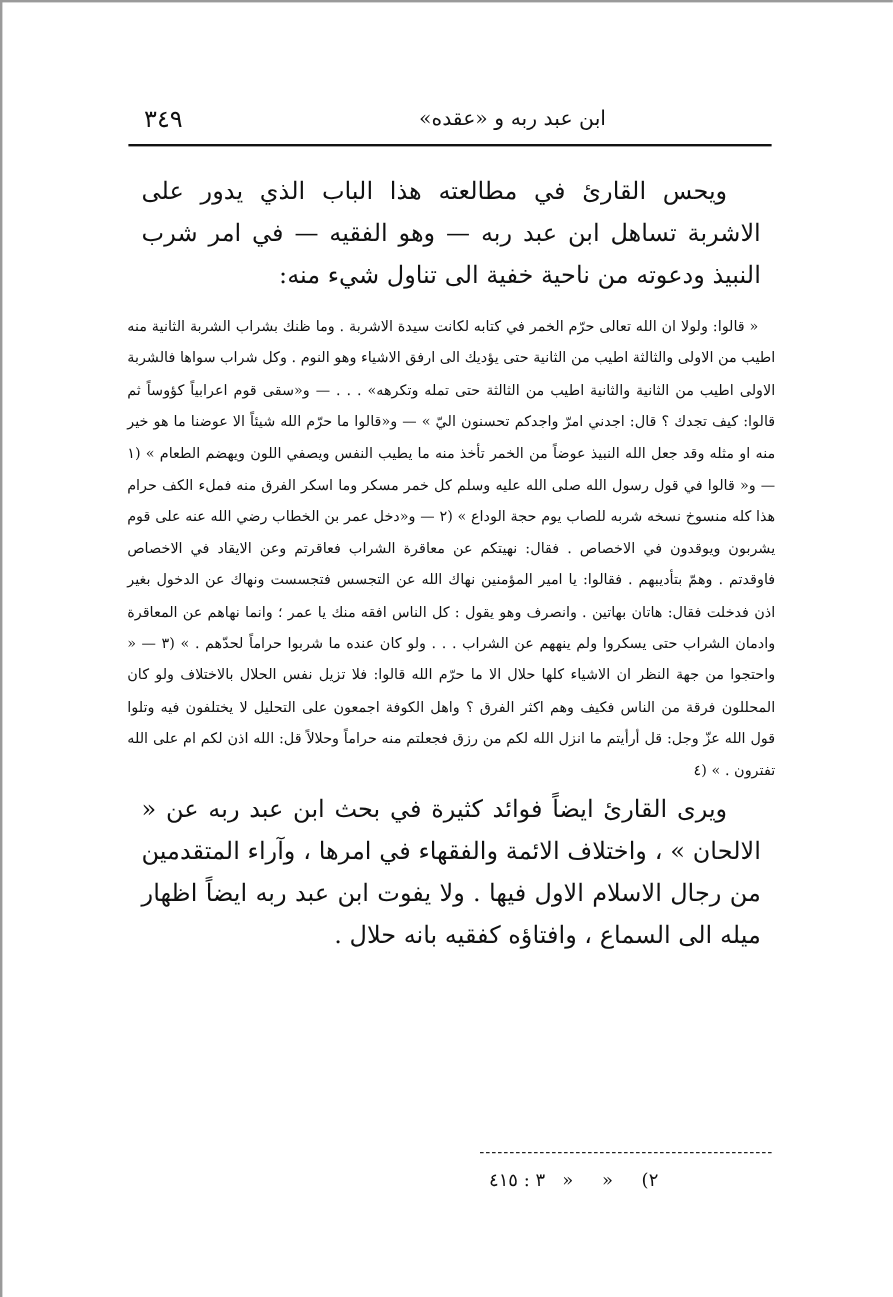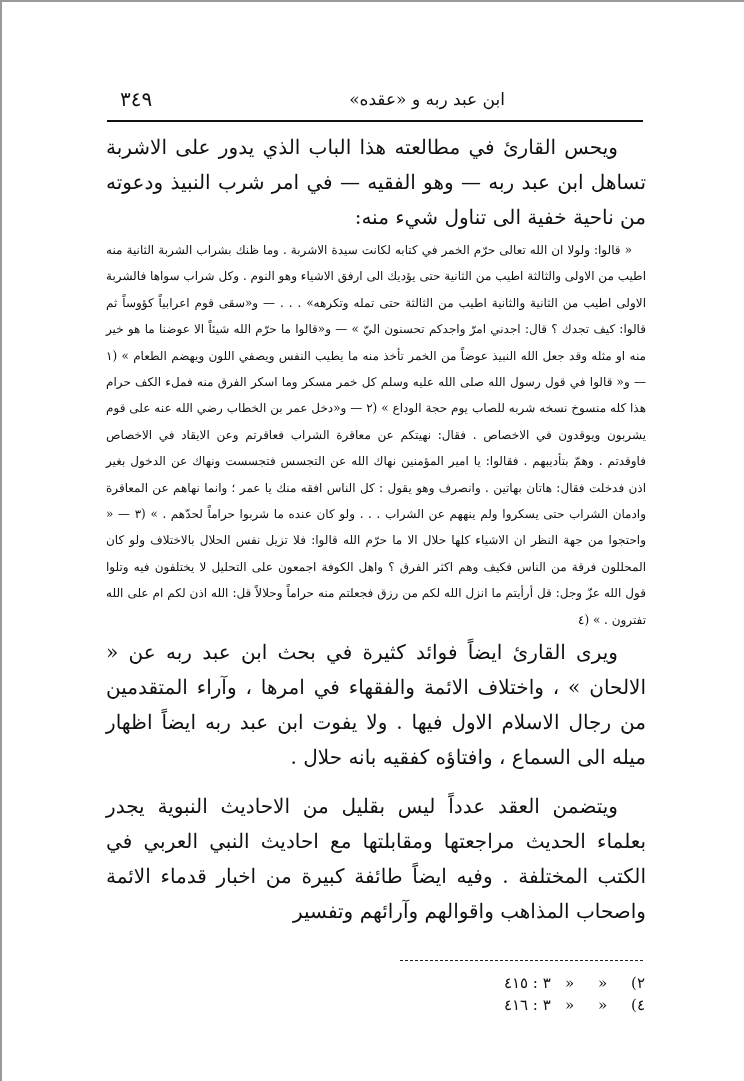--- a/index.html
+++ b/index.html
@@ -57,21 +57,21 @@
   .body-text {
     position: absolute;
     top: 130px;
     left: 106px;
     width: 540px;
     direction: rtl;
     text-align: justify;
     text-align-last: right;
   }
   .para {
-    margin: 0;
+    margin: 12px;
     font-size: 20px;
     line-height: 35px;
     text-indent: 28px;
   }
   .quote {
     margin: 0;
     font-size: 12px;
     line-height: 26.4px;
     text-indent: 14px;
     margin-top: 2px;
@@ -95,44 +95,42 @@
     font-size: 15px;
     line-height: 22px;
   }
   .fn-row {
     display: flex;
     flex-direction: row;
     height: 22px;
   }
   .fn-cell {
     width: 50%;
-    text-align: right;
+    text-align: left;
     white-space: pre;
   }
 </style>
 </head>
 <body>
 
 <div class="page-frame"></div>
 
 <div class="header">
   <span class="running-title">ابن عبد ربه و «عقده»</span>
   <span class="page-number">٣٤٩</span>
 </div>
 <div class="header-rule"></div>
 
 <div class="body-text">
   <p class="para">ويحس القارئ في مطالعته هذا الباب الذي يدور على الاشربة تساهل ابن عبد ربه — وهو الفقيه — في امر شرب النبيذ ودعوته من ناحية خفية الى تناول شيء منه:</p>
   <p class="quote">« قالوا: ولولا ان الله تعالى حرّم الخمر في كتابه لكانت سيدة الاشربة . وما ظنك بشراب الشربة الثانية منه اطيب من الاولى والثالثة اطيب من الثانية حتى يؤديك الى ارفق الاشياء وهو النوم . وكل شراب سواها فالشربة الاولى اطيب من الثانية والثانية اطيب من الثالثة حتى تمله وتكرهه» . . . — و«سقى قوم اعرابياً كؤوساً ثم قالوا: كيف تجدك ؟ قال: اجدني امرّ واجدكم تحسنون اليّ » — و«قالوا ما حرّم الله شيئاً الا عوضنا ما هو خير منه او مثله وقد جعل الله النبيذ عوضاً من الخمر تأخذ منه ما يطيب النفس ويصفي اللون ويهضم الطعام » (١ — و« قالوا في قول رسول الله صلى الله عليه وسلم كل خمر مسكر وما اسكر الفرق منه فملء الكف حرام هذا كله منسوخ نسخه شربه للصاب يوم حجة الوداع » (٢ — و«دخل عمر بن الخطاب رضي الله عنه على قوم يشربون ويوقدون في الاخصاص . فقال: نهيتكم عن معاقرة الشراب فعاقرتم وعن الايقاد في الاخصاص فاوقدتم . وهمّ بتأديبهم . فقالوا: يا امير المؤمنين نهاك الله عن التجسس فتجسست ونهاك عن الدخول بغير اذن فدخلت فقال: هاتان بهاتين . وانصرف وهو يقول : كل الناس افقه منك يا عمر ؛ وانما نهاهم عن المعاقرة وادمان الشراب حتى يسكروا ولم ينههم عن الشراب . . . ولو كان عنده ما شربوا حراماً لحدّهم . » (٣ — « واحتجوا من جهة النظر ان الاشياء كلها حلال الا ما حرّم الله قالوا: فلا تزيل نفس الحلال بالاختلاف ولو كان المحللون فرقة من الناس فكيف وهم اكثر الفرق ؟ واهل الكوفة اجمعون على التحليل لا يختلفون فيه وتلوا قول الله عزّ وجل: قل أرأيتم ما انزل الله لكم من رزق فجعلتم منه حراماً وحلالاً قل: الله اذن لكم ام على الله تفترون . » (٤</p>
   <p class="para after-quote">ويرى القارئ ايضاً فوائد كثيرة في بحث ابن عبد ربه عن « الالحان » ، واختلاف الائمة والفقهاء في امرها ، وآراء المتقدمين من رجال الاسلام الاول فيها . ولا يفوت ابن عبد ربه ايضاً اظهار ميله الى السماع ، وافتاؤه كفقيه بانه حلال .</p>
-  <p class="para sep">ويتضمن العقد عدداً ليس بقليل من الاحاديث النبوية يجدر بعلماء الحديث مراجعتها ومقابلتها مع احاديث النبي العربي في الكتب المختلفة . وفيه ايضاً طائفة كبيرة من اخبار قدماء الائمة واصحاب المذاهب واقوالهم وآرائهم وتفسير</p>
 </div>
 
 <div class="footnote-rule"></div>
 
 <div class="footnotes">
   <div class="fn-row">
     <span class="fn-cell">٢)     «     «   ٣ : ٤١٥</span>
   </div>
   <div class="fn-row">
-    <span class="fn-cell">٤)     «     «   ٣ : ٤١٦</span>
   </div>
 </div>
 
 </body></html>

